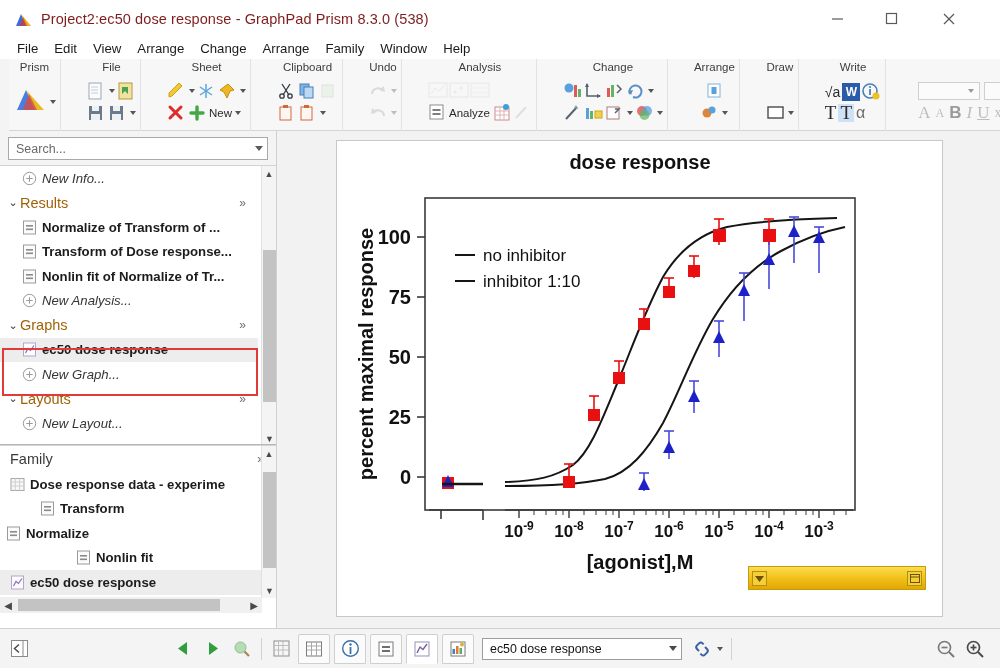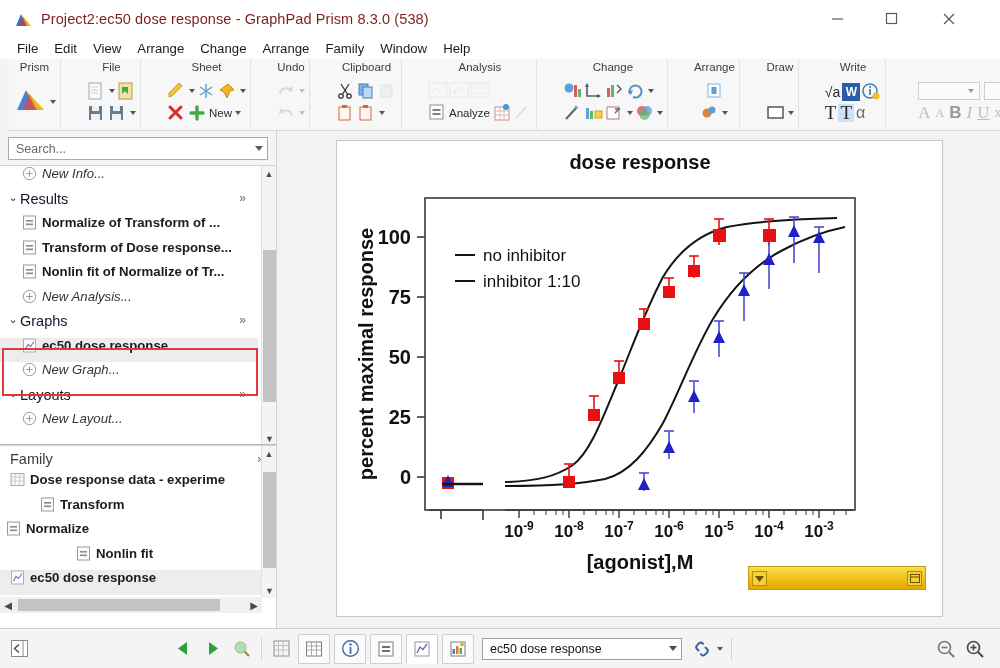--- a/index.html
+++ b/index.html
@@ -61,23 +61,23 @@
   .searchwrap { padding:6px 8px 5px 8px; background:#f4f4f4; }
   .searchbox { height:23px; border:1px solid #a9a9a9; background:#fff;
                display:flex; align-items:center; padding:0 4px 0 7px; }
   .searchbox .ph { flex:1; font-size:12.5px; color:#6a6a6a; }
   .searchbox .cv { width:0;height:0;border-left:4px solid transparent;border-right:4px solid transparent;
                    border-top:5px solid #5a5a5a; }
 
   .treewrap { position:relative; height:280px; background:#fff;
               border-top:1px solid #d3d3d3; border-bottom:1px solid #b8b8b8; overflow:hidden; }
   .tree { position:absolute; left:0; top:0; width:258px; }
-  .trow { height:24.5px; display:flex; padding-left:6px; white-space:nowrap; }
+  .trow { height:24.5px; display:flex; align-items:center; padding-left:6px; white-space:nowrap; }
   .trow .lbl { font-size:13.2px; color:#1c1c1c; }
-  .trow.section .lbl { font-size:14.5px; color:#0f172a; }
+  .trow.section .lbl { font-size:14.5px; color:#a16207; }
   .trow.bold .lbl { font-weight:bold; }
   .trow.italic .lbl { font-style:italic; color:#353535; }
   .trow.selected { background:#ededed; }
   .chev { width:14px; text-align:center; font-size:11px; color:#3a3a3a; }
   .dblarrow { margin-left:auto; margin-right:12px; font-size:12px; color:#6b6b6b; }
   .ic { width:15px; height:15px; margin-right:5px; position:relative; flex:none; }
   .indent1 { padding-left:22px; } .indent2 { padding-left:40px; }
   .indent3 { } .indent4 { padding-left:76px; }
   .redbox { position:absolute; border:2px solid #e03a3a; pointer-events:none; }
 
@@ -267,46 +267,20 @@
                   </g>
                 </svg>
           </span>
           <span class="rtext">New</span>
               <span class="caret"></span>
         </div>
       </div>
         </div>
     </div>
 
-    <div class="rgroup" style="width:54px">
-      <div class="rgroup-title">Undo</div>
-      <div class="rgroup-body">
-          <div class="rcol">
-        <div class="rrow">
-          <span class="ricon dim-ic">
-            <svg width="18" height="16">
-                  <path d="M3 12 a6 6 0 0 1 11 -3" fill="none" stroke="#9a9a9a" stroke-width="2"></path>
-                  <polygon points="15,4 16,10 10,8" fill="#9a9a9a"></polygon>
-                </svg>
-          </span>
-              <span class="caret dim"></span>
-        </div>
-        <div class="rrow">
-          <span class="ricon dim-ic">
-            <svg width="18" height="16">
-                  <path d="M15 12 a6 6 0 0 0 -11 -3" fill="none" stroke="#9a9a9a" stroke-width="2"></path>
-                  <polygon points="3,4 2,10 8,8" fill="#9a9a9a"></polygon>
-                </svg>
-          </span>
-              <span class="caret dim"></span>
-        </div>
-      </div>
-        </div>
-    </div>
-
     <div class="rgroup" style="width:80px">
       <div class="rgroup-title">Clipboard</div>
       <div class="rgroup-body">
           <div class="rcol">
         <div class="rrow">
           <span class="ricon">
             <svg width="18" height="17">
                   <g stroke="#33383d" stroke-width="1.3" fill="none">
                     <line x1="5" y1="2" x2="12" y2="13"></line>
                     <line x1="13" y1="2" x2="6" y2="13"></line>
@@ -334,20 +308,46 @@
                   <rect x="6" y="1" width="5" height="3" fill="#d06a3a"></rect>
                 </svg>
           </span>
           <span class="ricon">
             <svg width="18" height="17">
                   <rect x="3" y="3" width="11" height="13" fill="#fdf6f2" stroke="#d06a3a"></rect>
                   <rect x="6" y="1" width="5" height="3" fill="#d06a3a"></rect>
                 </svg>
           </span>
               <span class="caret"></span>
+        </div>
+      </div>
+        </div>
+    </div>
+
+    <div class="rgroup" style="width:54px">
+      <div class="rgroup-title">Undo</div>
+      <div class="rgroup-body">
+          <div class="rcol">
+        <div class="rrow">
+          <span class="ricon dim-ic">
+            <svg width="18" height="16">
+                  <path d="M3 12 a6 6 0 0 1 11 -3" fill="none" stroke="#9a9a9a" stroke-width="2"></path>
+                  <polygon points="15,4 16,10 10,8" fill="#9a9a9a"></polygon>
+                </svg>
+          </span>
+              <span class="caret dim"></span>
+        </div>
+        <div class="rrow">
+          <span class="ricon dim-ic">
+            <svg width="18" height="16">
+                  <path d="M15 12 a6 6 0 0 0 -11 -3" fill="none" stroke="#9a9a9a" stroke-width="2"></path>
+                  <polygon points="3,4 2,10 8,8" fill="#9a9a9a"></polygon>
+                </svg>
+          </span>
+              <span class="caret dim"></span>
         </div>
       </div>
         </div>
     </div>
 
     <div class="rgroup" style="width:118px">
       <div class="rgroup-title">Analysis</div>
       <div class="rgroup-body">
           <div class="rcol">
         <div class="rrow">

